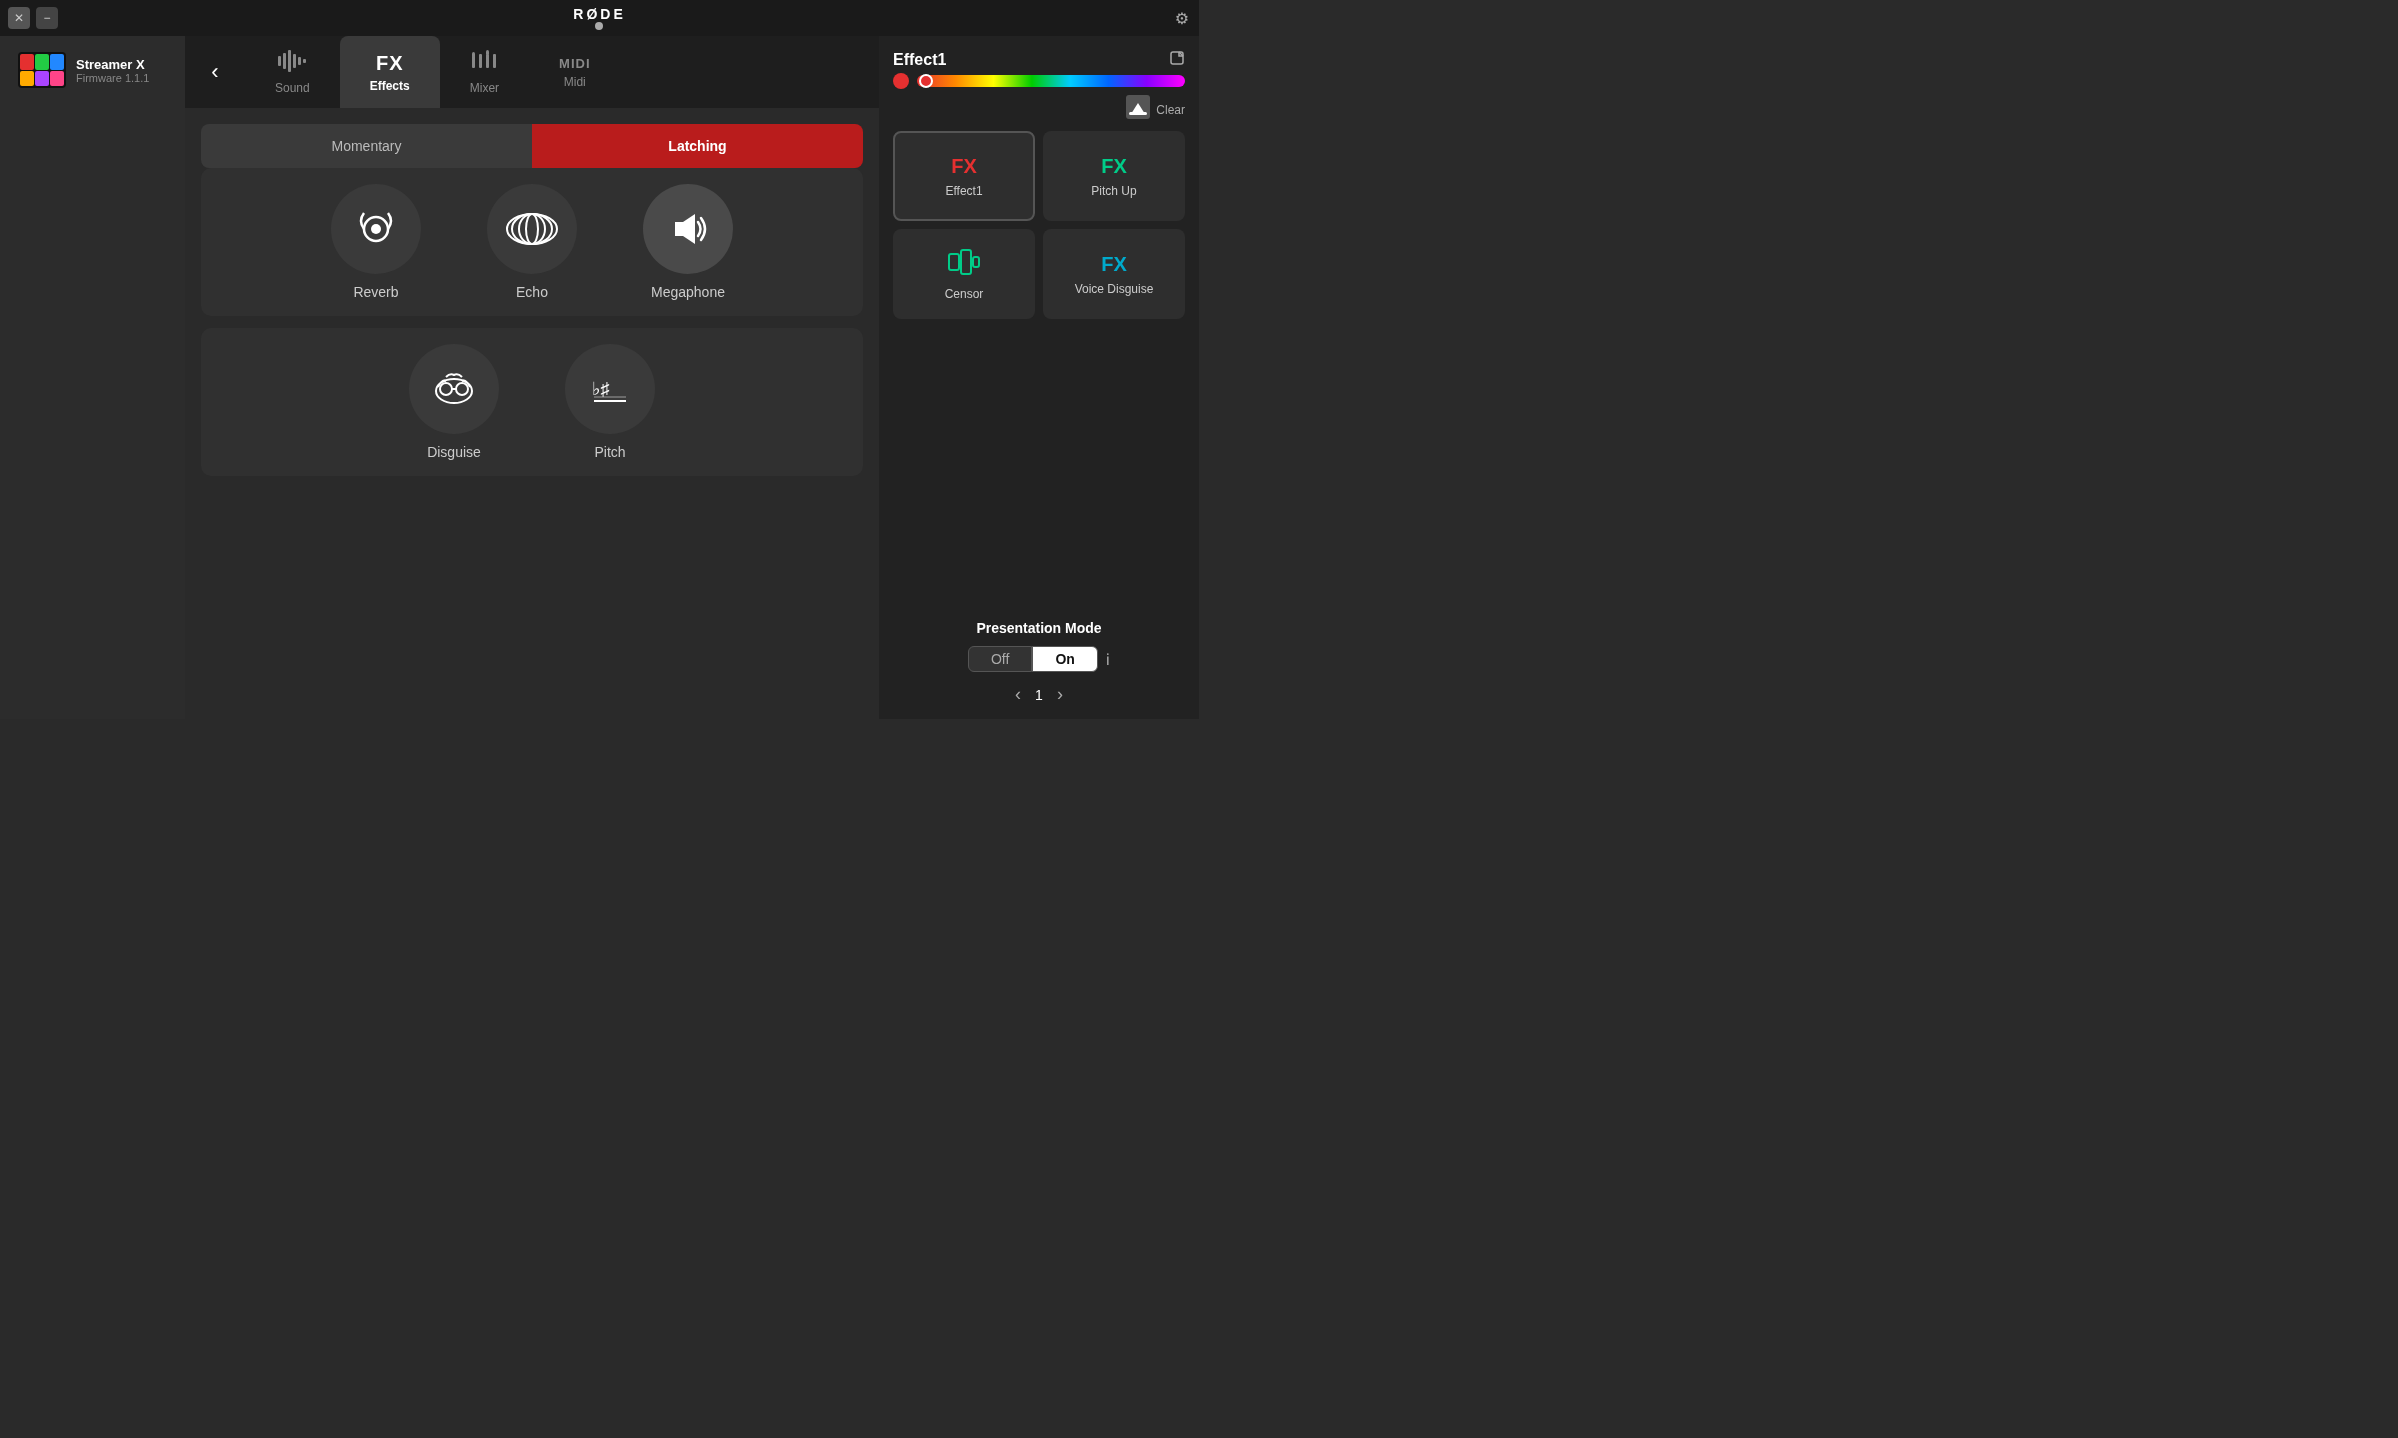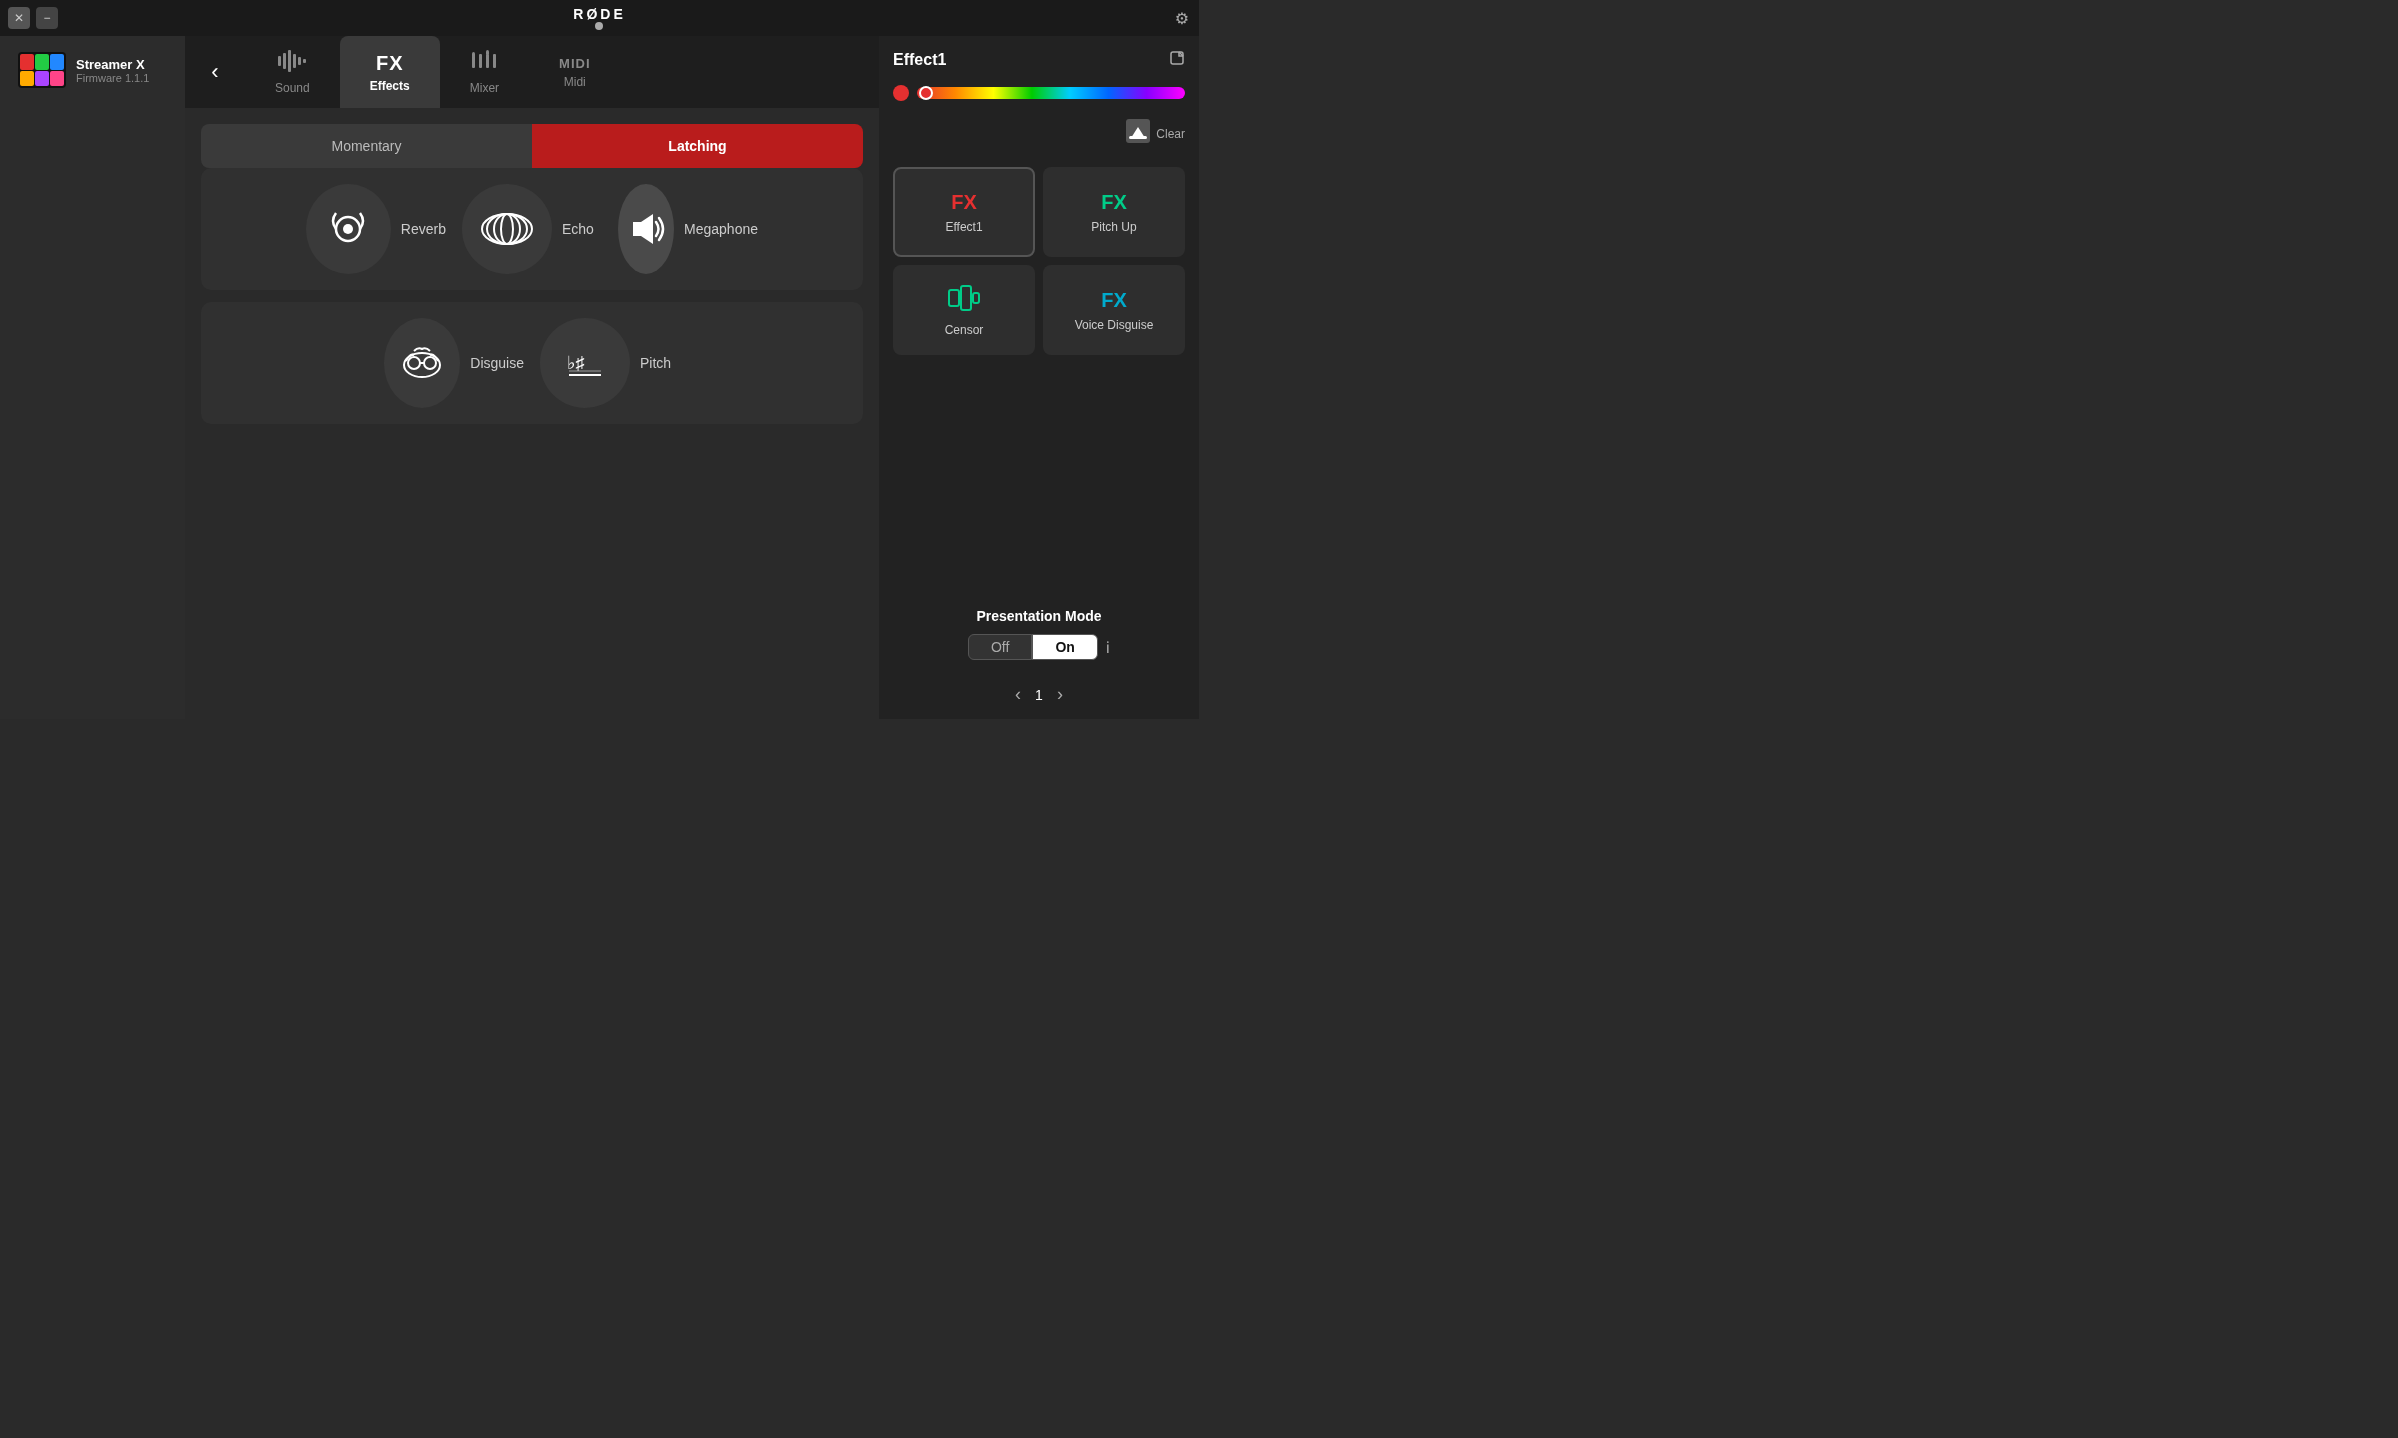--- a/index.html
+++ b/index.html
@@ -164,21 +164,21 @@
     }
 
     
     .right-panel {
       width: 320px;
       background: #222;
       flex-shrink: 0;
       display: flex;
       flex-direction: column;
       padding: 14px;
-      gap: 16px;
+      gap: 4px;
     }
     .effect-header {
       display: flex;
       align-items: center;
       justify-content: space-between;
     }
     .effect-title { font-size: 16px; font-weight: 600; }
     .effect-export-btn {
       background: none;
       border: none;
@@ -362,20 +362,21 @@
     }
 
     
     .effects-grid {
       display: flex;
       flex-direction: column;
       gap: 12px;
     }
     .effect-item {
       display: flex;
+      flex-direction: column;
       align-items: center;
       gap: 10px;
       cursor: pointer;
       width: 140px;
     }
     .effect-circle {
       width: 90px;
       height: 90px;
       border-radius: 50%;
       background: #3a3a3a;

